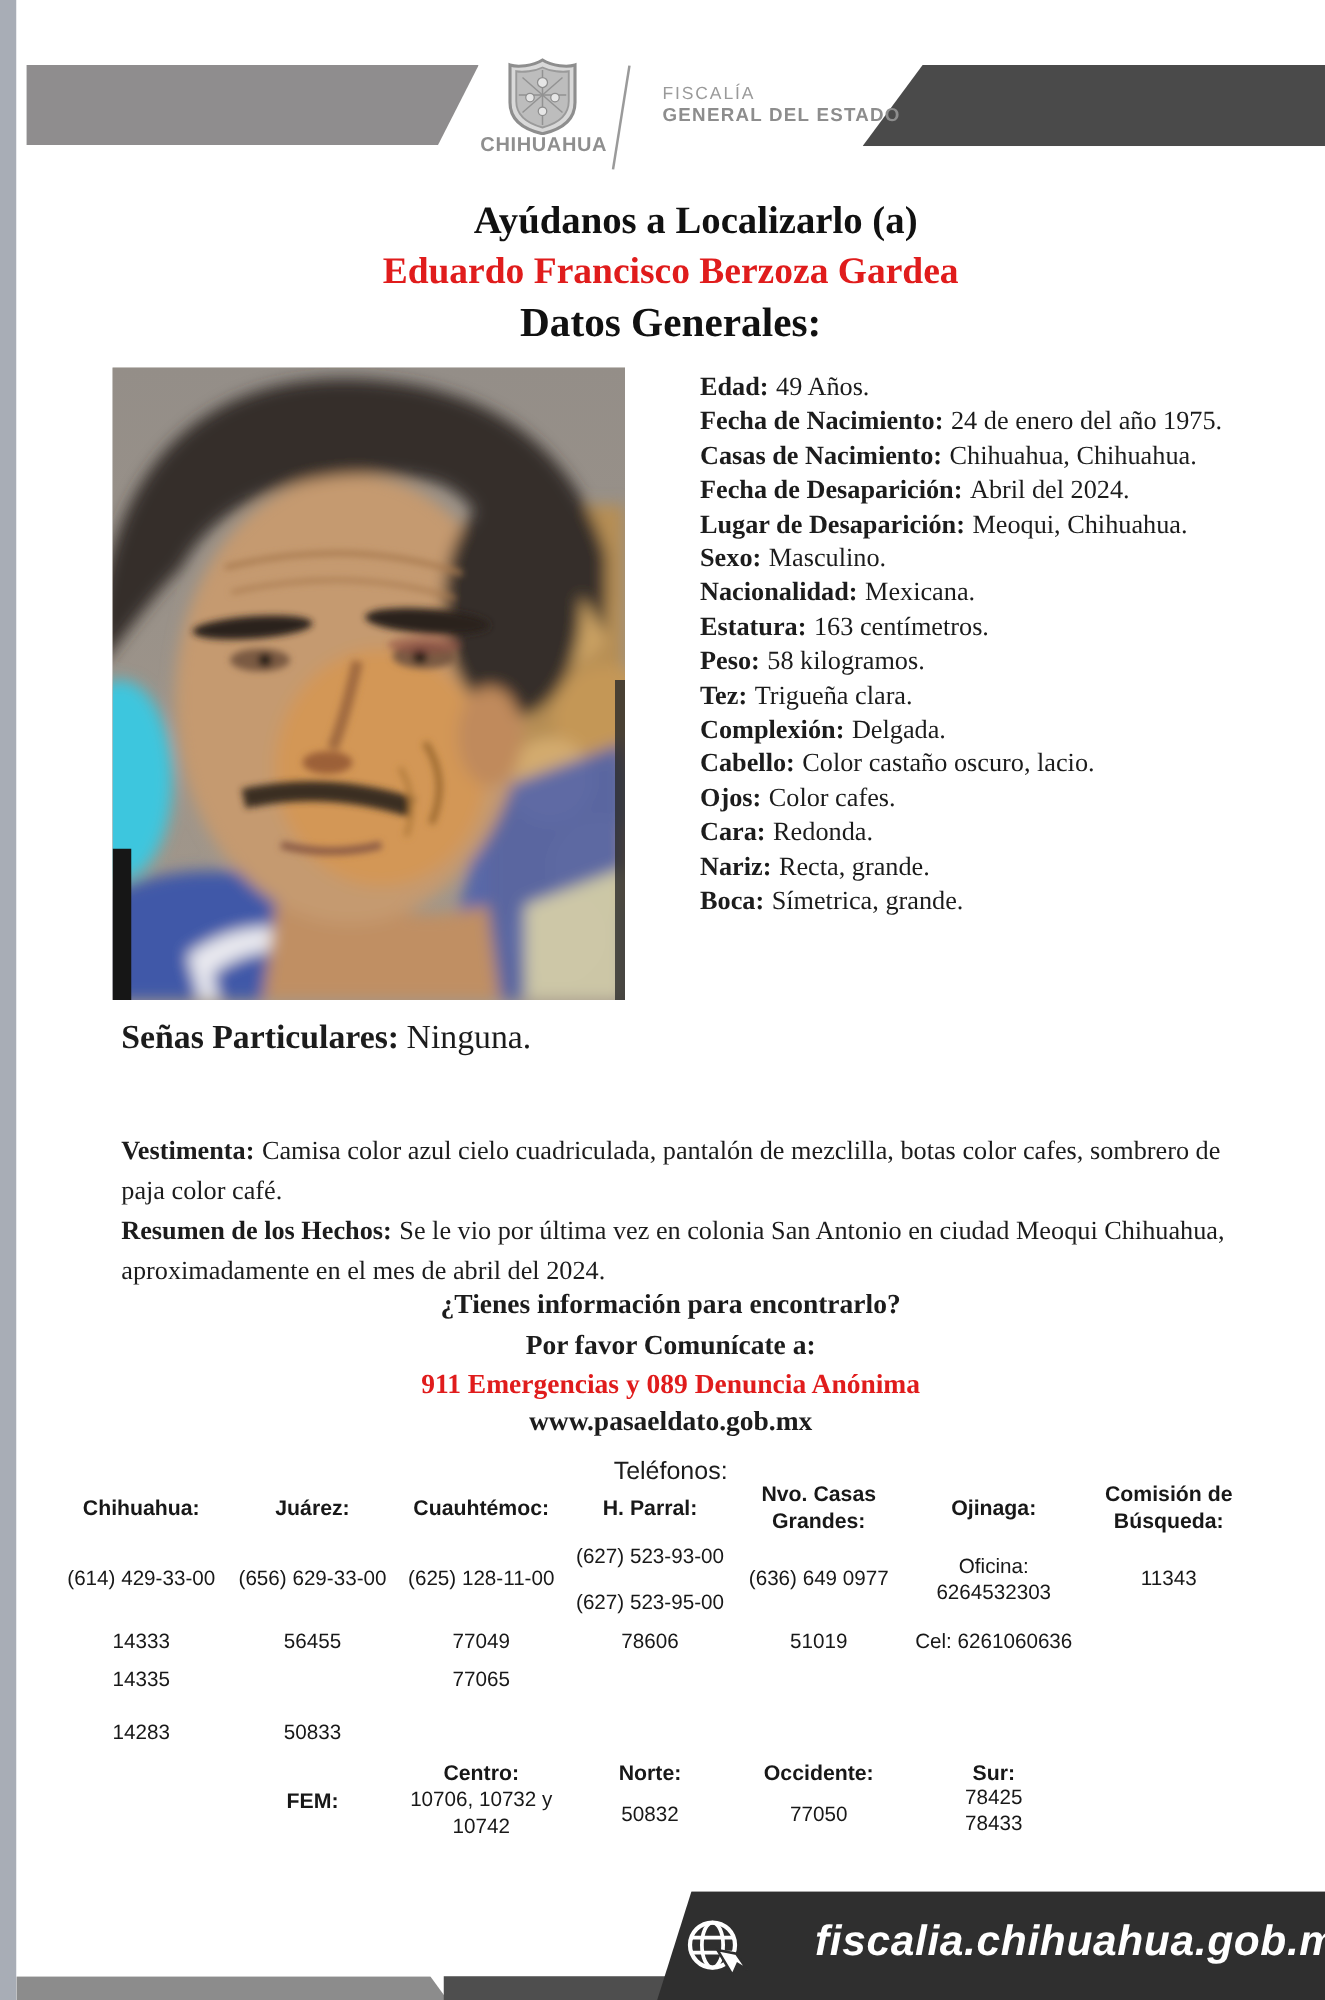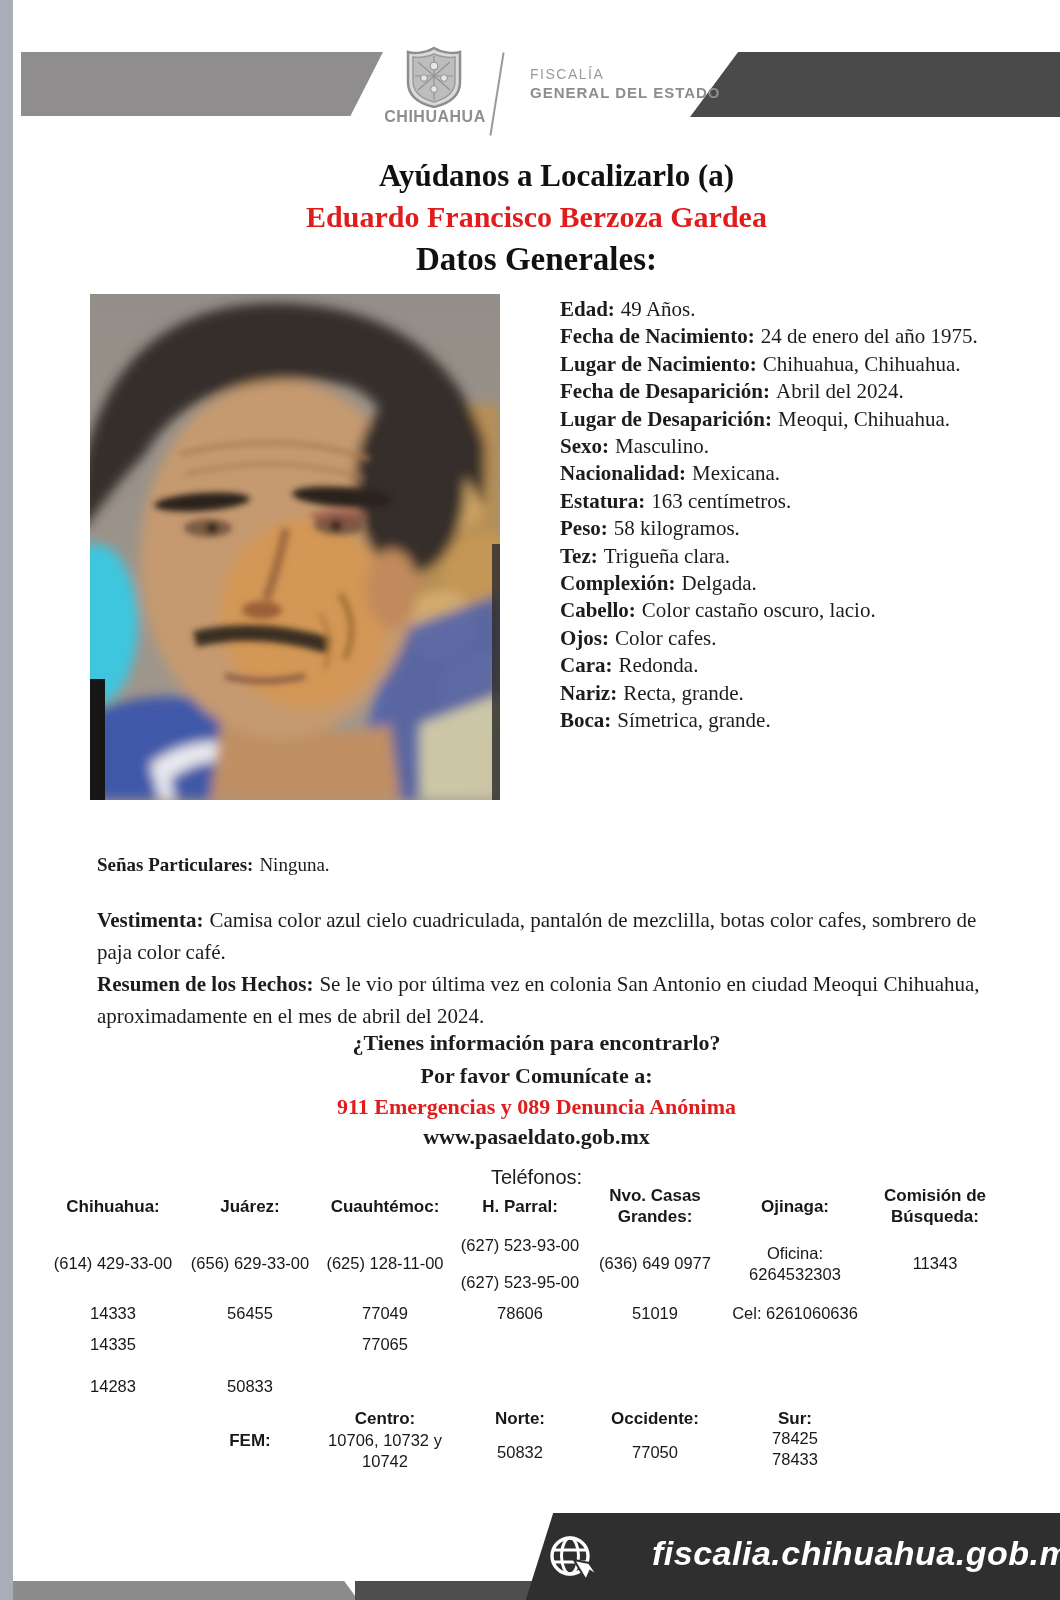--- a/index.html
+++ b/index.html
@@ -37,21 +37,21 @@
     font-weight:bold;font-size:33px;color:#111;}
 
   
   .photo{left:90px;top:294px;width:410px;height:506px;background:#9a948e;overflow:hidden;}
 
   
   .data-list{left:560px;top:296px;width:420px;font-size:21px;line-height:27.4px;}
   .data-list .lbl{font-weight:bold;margin-right:6px;}
 
   
-  .senas{left:97px;top:814px;width:880px;font-size:19px;margin-top:40px;}
+  .senas{left:97px;top:814px;width:880px;font-size:27px;}
   .paras{left:97px;top:904px;width:885px;font-size:21px;line-height:32px;}
   .paras p{margin:0;}
   .lbl{font-weight:bold;margin-right:6px;}
 
   
   .contact-q{left:13px;top:1030px;width:1047px;text-align:center;font-weight:bold;font-size:22px;}
   .contact-i{left:13px;top:1063px;width:1047px;text-align:center;font-weight:bold;font-size:22px;}
   .contact-e{left:13px;top:1094px;width:1047px;text-align:center;font-weight:bold;font-size:22px;color:#e01c1c;}
   .contact-w{left:13px;top:1124px;width:1047px;text-align:center;font-weight:bold;font-size:22px;}
 
@@ -180,21 +180,21 @@
     </g>
 
     <rect x="0" y="385" width="15" height="121" fill="#161616"></rect>
     <rect x="402" y="250" width="8" height="256" fill="#2a2a2a" opacity=".8"></rect>
   </svg>
 </div>
 
 <div class="abs data-list">
   <div><span class="lbl">Edad:</span><span>49 Años.</span></div>
   <div><span class="lbl">Fecha de Nacimiento:</span><span>24 de enero del año 1975.</span></div>
-  <div><span class="lbl">Lugar de Nacimiento:</span><span>Chihuahua, Chihuahua.</span></div>
+  <div><span class="lbl">Casas de Nacimiento:</span><span>Chihuahua, Chihuahua.</span></div>
   <div><span class="lbl">Fecha de Desaparición:</span><span>Abril del 2024.</span></div>
   <div><span class="lbl">Lugar de Desaparición:</span><span>Meoqui, Chihuahua.</span></div>
   <div><span class="lbl">Sexo:</span><span>Masculino.</span></div>
   <div><span class="lbl">Nacionalidad:</span><span>Mexicana.</span></div>
   <div><span class="lbl">Estatura:</span><span>163 centímetros.</span></div>
   <div><span class="lbl">Peso:</span><span>58 kilogramos.</span></div>
   <div><span class="lbl">Tez:</span><span>Trigueña clara.</span></div>
   <div><span class="lbl">Complexión:</span><span>Delgada.</span></div>
   <div><span class="lbl">Cabello:</span><span>Color castaño oscuro, lacio.</span></div>
   <div><span class="lbl">Ojos:</span><span>Color cafes.</span></div>

